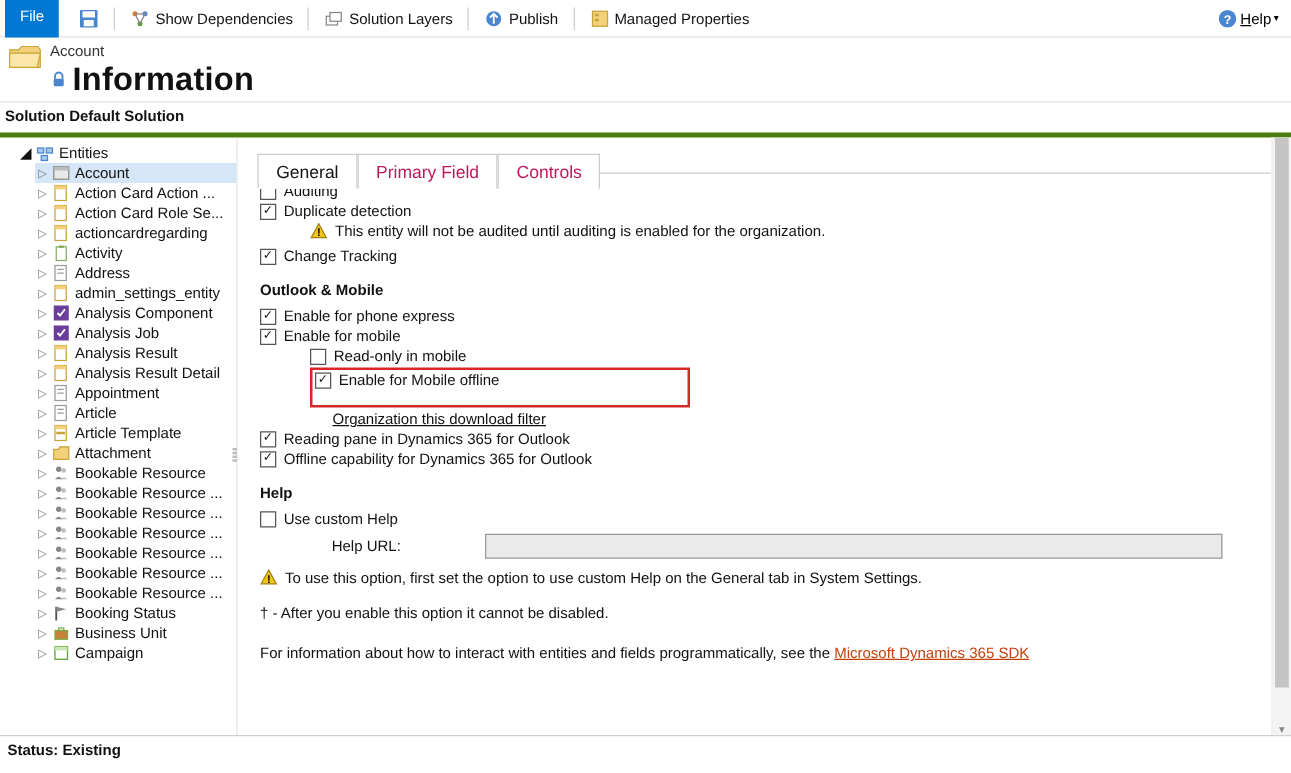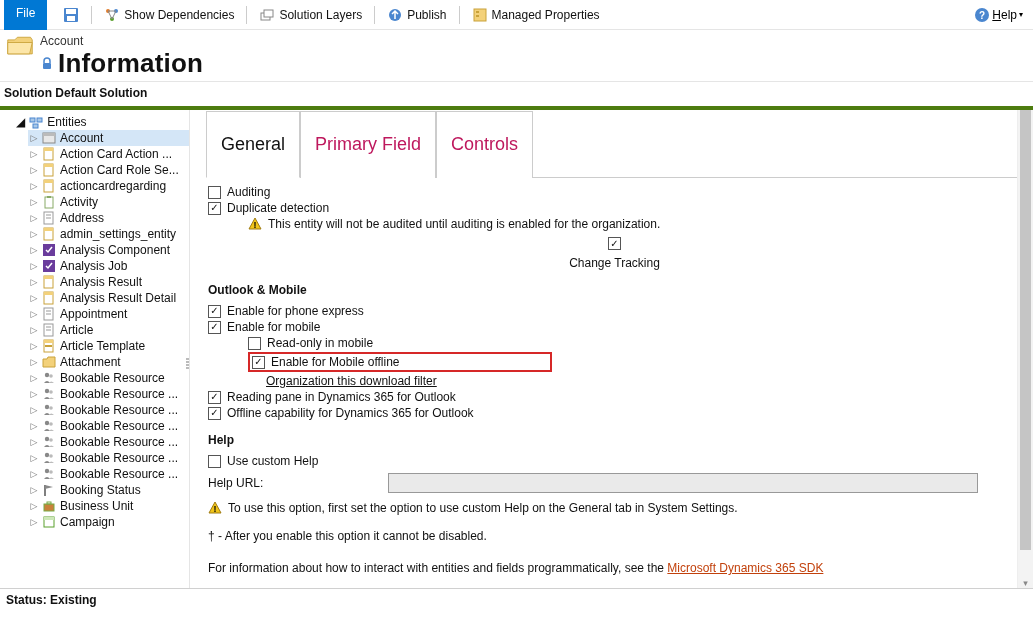--- a/index.html
+++ b/index.html
@@ -29,35 +29,35 @@
 .tree-row.selected { background: #d4e6f7; }
 .tree-row .exp { width: 8px; text-align: center; color: #777; font-size: 9px; }
 .node-icon { width: 14px; height: 14px; flex-shrink:0; }
 .dragger { position:absolute; right:-3px; top:50%; width:6px; height:28px; display:flex; flex-direction:column; justify-content:center; gap:1px;}
 .dragger div{height:2px;background:#bbb;}
 .main-pane { flex: 1; display: flex; position: relative; }
 .main-scroll { position: absolute; right: 0; top: 0; bottom: 0; width: 16px; background: #f3f3f3; border-left: 1px solid #eee;}
 .main-scroll-thumb { position:absolute; left:2px; right:2px; top:0; height:440px; background:#c5c5c5;}
 .inner { flex:1; padding: 0 8px 0 14px;}
 .tabs { display: flex; border-bottom: 1px solid #ccc; margin-left: 2px; }
-.tab { padding: 22px 14px; border: 1px solid #ccc; border-bottom: none; background: #fff; cursor: pointer; position: relative; top: 1px; font-size: 18px;}
+.tab { padding: 5px 14px; border: 1px solid #ccc; border-bottom: none; background: #fff; cursor: pointer; position: relative; top: 13px; font-size: 14px;}
 .tab:not(.active){ background:#fff; border-color:#ccc; color:#be185d;}
 .tab.active { background: #fff; border-bottom: 1px solid #fff; font-weight: 400; }
 .form-body { padding: 6px 4px 8px 4px; }
 .chk-row { display: flex; align-items: center; gap: 6px; padding: 1px 0; }
 .chk { width: 13px; height: 13px; border: 1px solid #555; background: #fff; display: inline-flex; align-items:center; justify-content:center; font-size:10px; line-height:1; flex-shrink:0;}
 .chk.checked::after { content: "✓"; font-size: 10px; }
 .indent-1 { padding-left: 40px; }
 .indent-2 { padding-left: 58px; }
 .warn-icon { width: 14px; height: 14px; }
 .sec-head { font-weight: 600; margin: 12px 0 6px 0; }
-.highlight-box { border: 2px solid #d62828; padding: 1px 150px 1px 2px; display: inline-flex; align-items:center; gap:6px;text-align:center;}
+.highlight-box { border: 2px solid #d62828; padding: 1px 150px 13px 2px; display: inline-flex; align-items:center; gap:6px;text-align:center;}
 .link { color: #c2410c; text-decoration: underline; cursor: pointer; }
 .lnk-u { text-decoration: underline; cursor:pointer;}
-.help-field { display:flex; align-items:center; gap:10px; margin:4px 0 8px 0;}
+.help-field { display:flex; align-items:center; gap:10px; margin:4px 0 8px 0;text-align:center;}
 .help-input { flex:1; height:20px; border:1px solid #999; background:#eaeaea; max-width:590px;}
 .info-line { display:flex; align-items:center; gap:6px; margin-top:6px;}
 .dag { margin-top:14px;}
 .status-bar { border-top: 1px solid #d0d0d0; padding: 4px 6px; font-weight: 700; }
 </style>
 </head>
 <body>
 
 <div class="toolbar">
   <div class="file-btn">
@@ -392,21 +392,21 @@
             <span class="chk checked"></span>
             <span>Duplicate detection</span>
           </div>
         <div class="chk-row indent-1">
           <svg class="warn-icon" viewBox="0 0 14 14">
               <path d="M7 1 L13 12 L1 12 Z" fill="#f0c419" stroke="#a07c12"></path>
               <text x="7" y="11" font-size="9" text-anchor="middle" fill="#000" font-weight="bold">!</text>
             </svg>
           <span>This entity will not be audited until auditing is enabled for the organization.</span>
         </div>
-        <div class="chk-row" style="margin-top:4px;flex-direction:column;">
+        <div class="chk-row" style="margin-top:4px;">
             <span class="chk checked"></span>
             <span>Change Tracking</span>
           </div>
 
         <div class="sec-head">Outlook &amp; Mobile</div>
         <div class="chk-row">
             <span class="chk checked"></span>
             <span>Enable for phone express</span>
           </div>
         <div class="chk-row">

